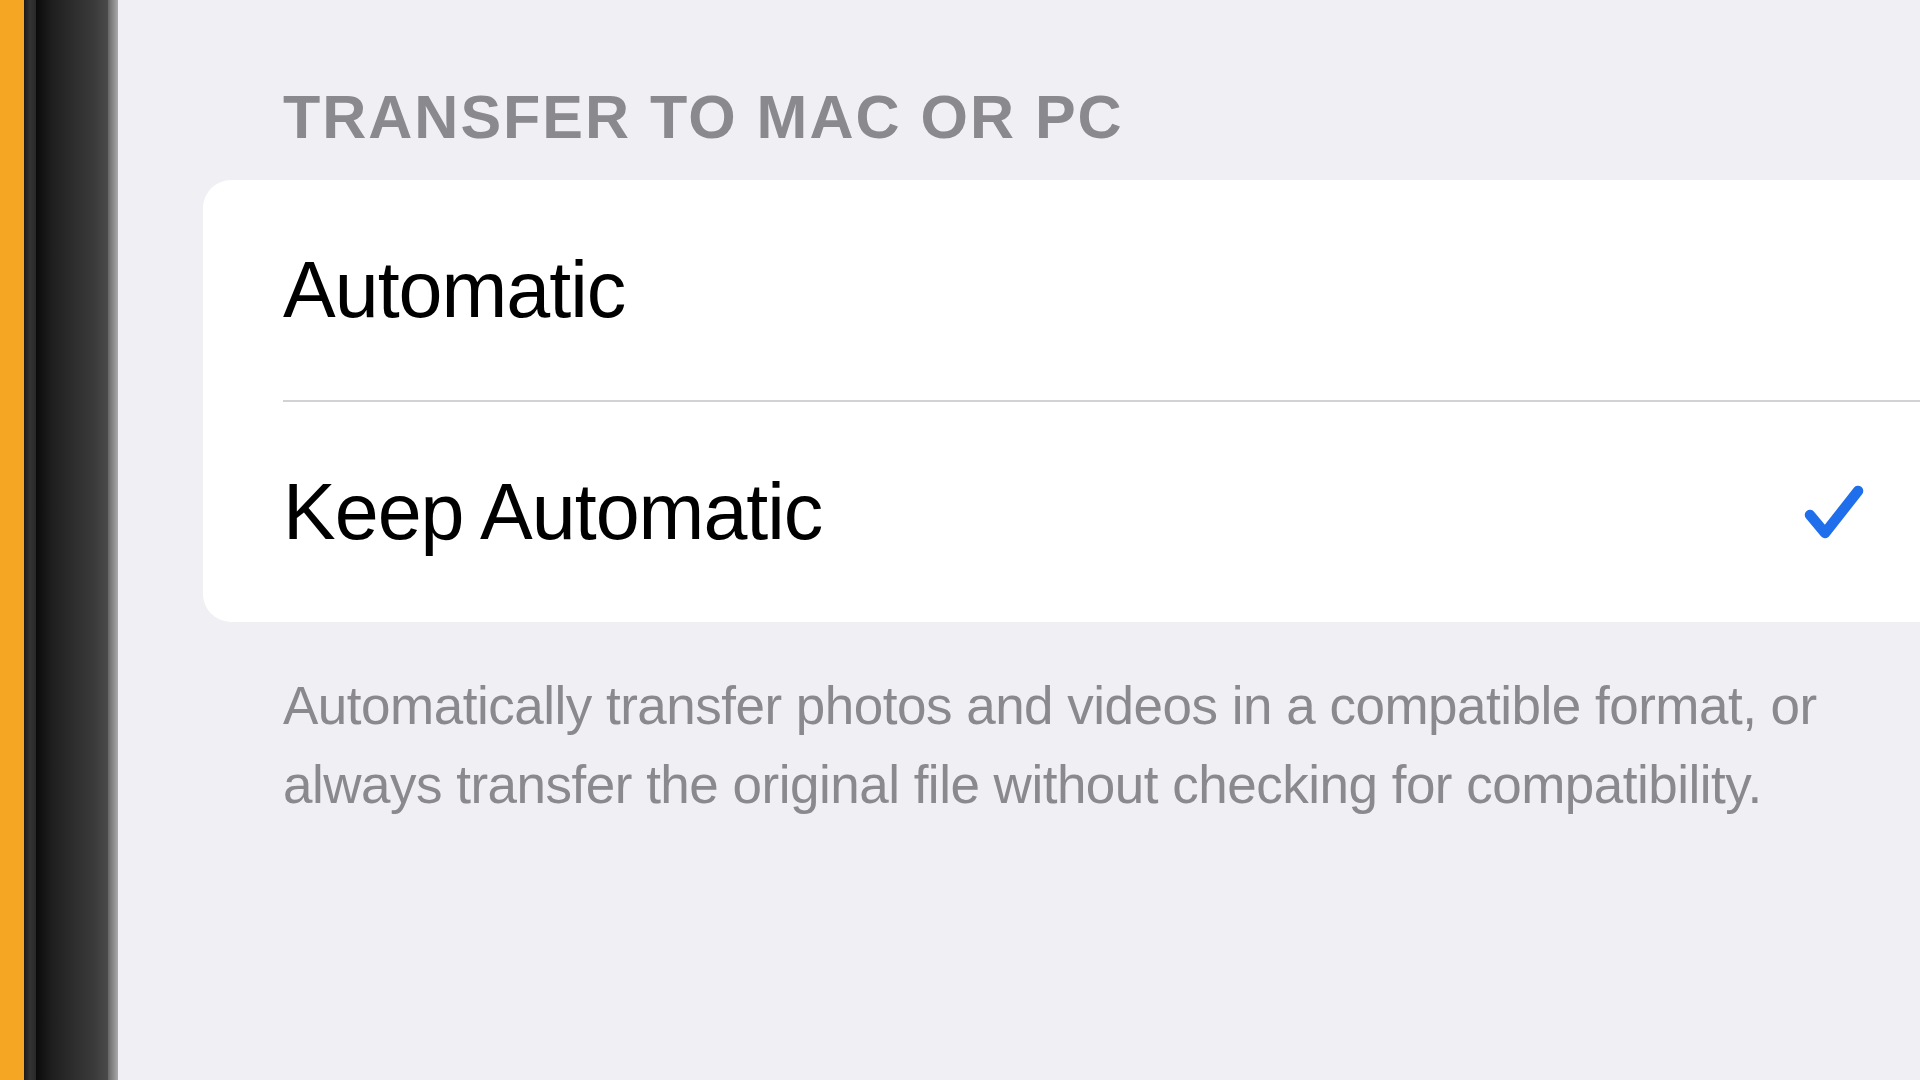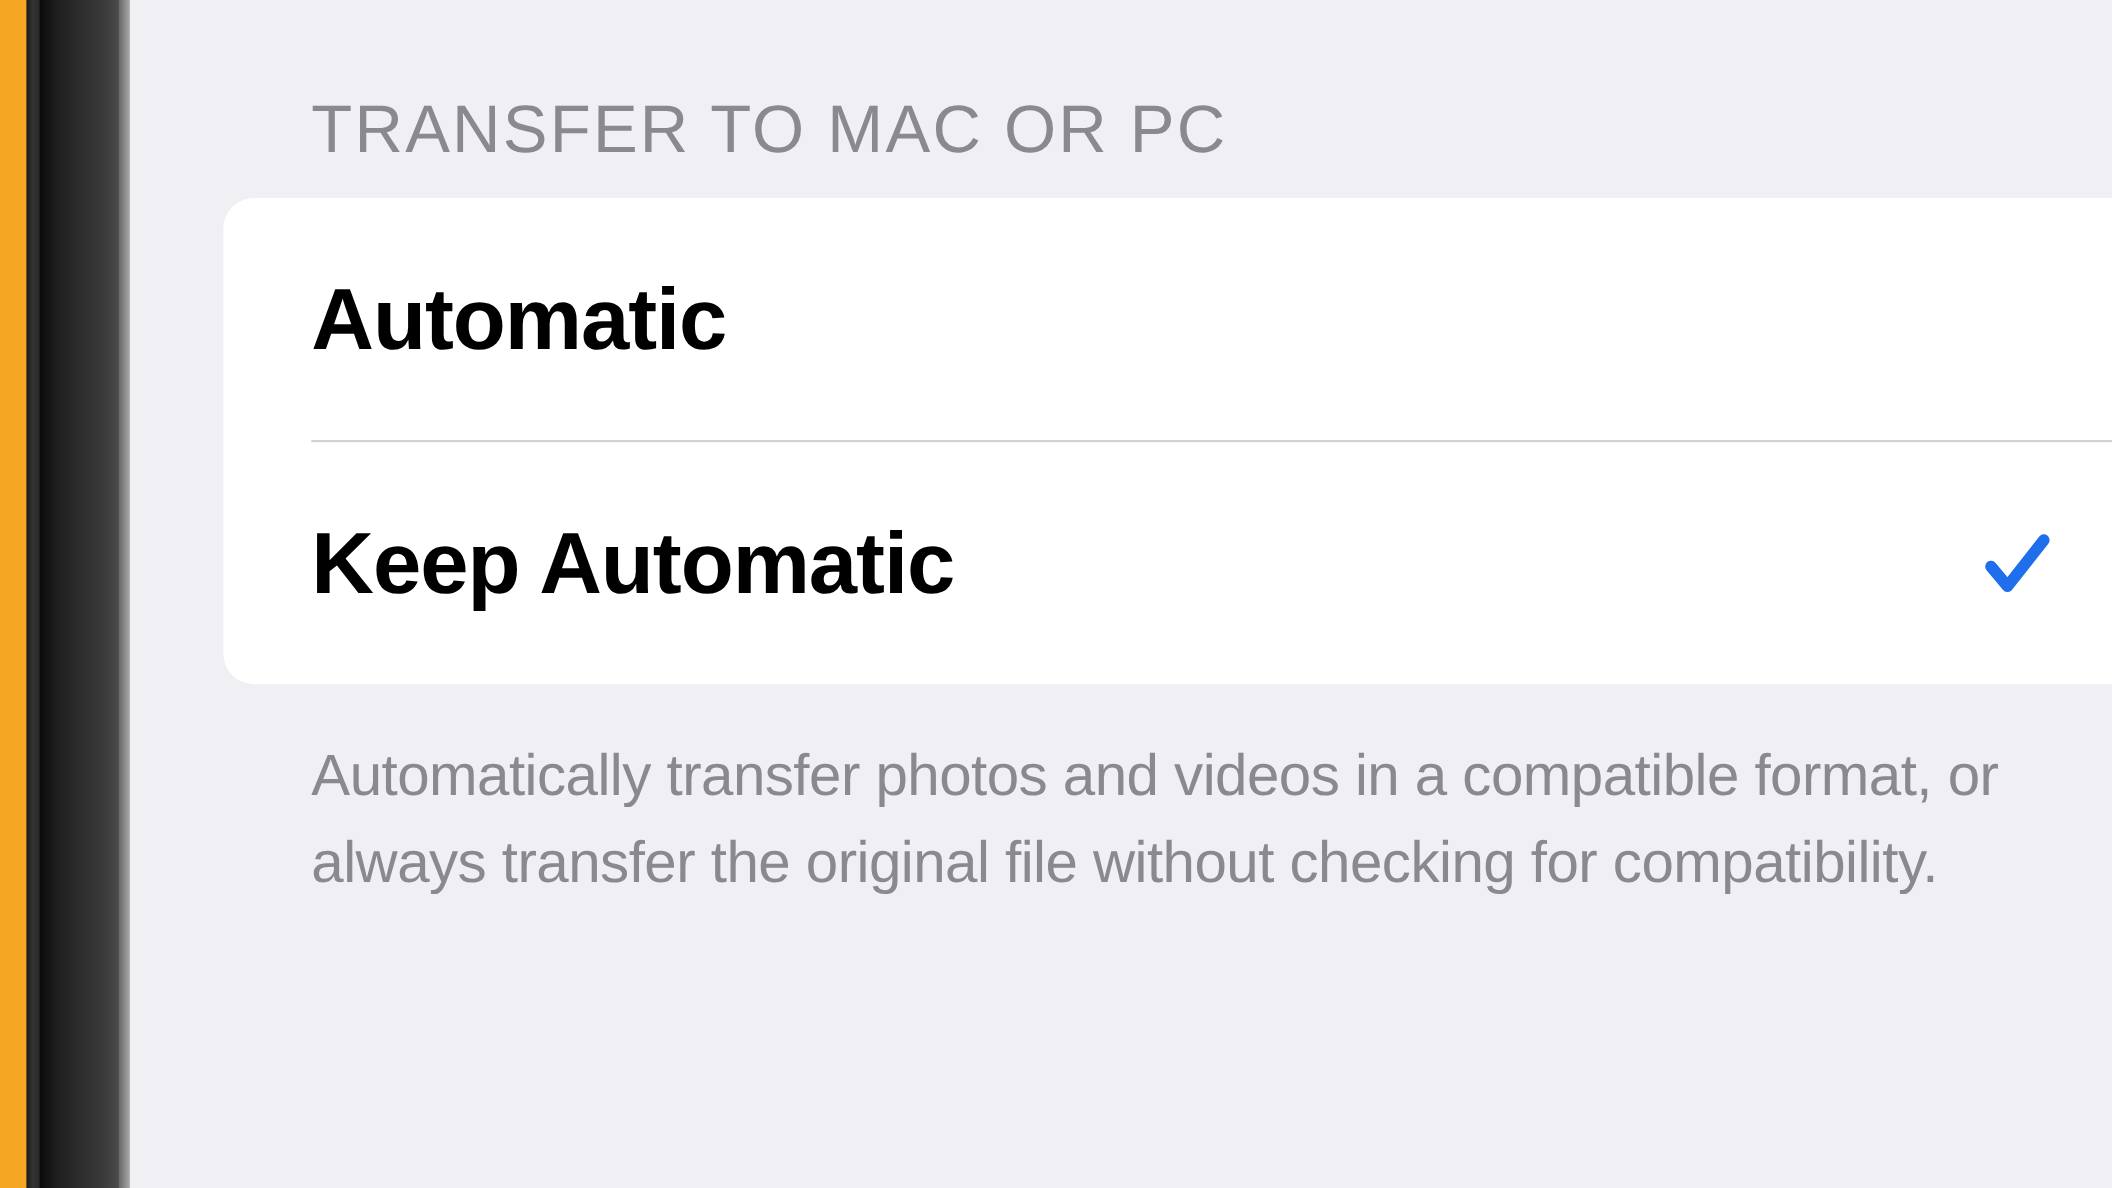--- a/index.html
+++ b/index.html
@@ -53,42 +53,42 @@
     .content-area {
       position: absolute;
       left: 118px;
       right: 0;
       top: 0;
       bottom: 0;
       background: #efeff4;
     }
     .section-header {
       font-size: 61px;
-      font-weight: 400;
+      font-weight: 700;
       color: #8a8a8e;
       letter-spacing: 2px;
       padding: 82px 0 28px 165px;
     }
     .settings-group {
       background: #ffffff;
       border-radius: 28px 0 0 28px;
       margin-left: 85px;
       overflow: hidden;
     }
     .settings-row {
       display: flex;
       align-items: center;
       justify-content: space-between;
       padding: 50px 50px 50px 80px;
       min-height: 220px;
       cursor: pointer;
     }
     .settings-row-label {
       font-size: 79px;
-      font-weight: 700;
+      font-weight: 400;
       color: #000000;
       letter-spacing: -1px;
     }
     .row-divider {
       height: 1.5px;
       background: #d1d1d6;
       margin-left: 80px;
     }
     .checkmark {
       width: 72px;

